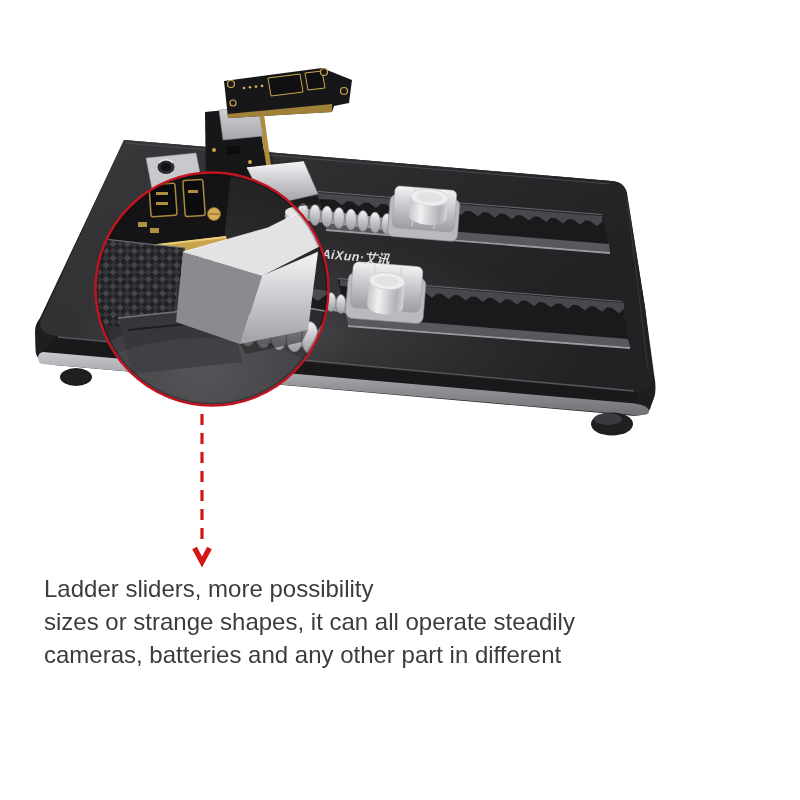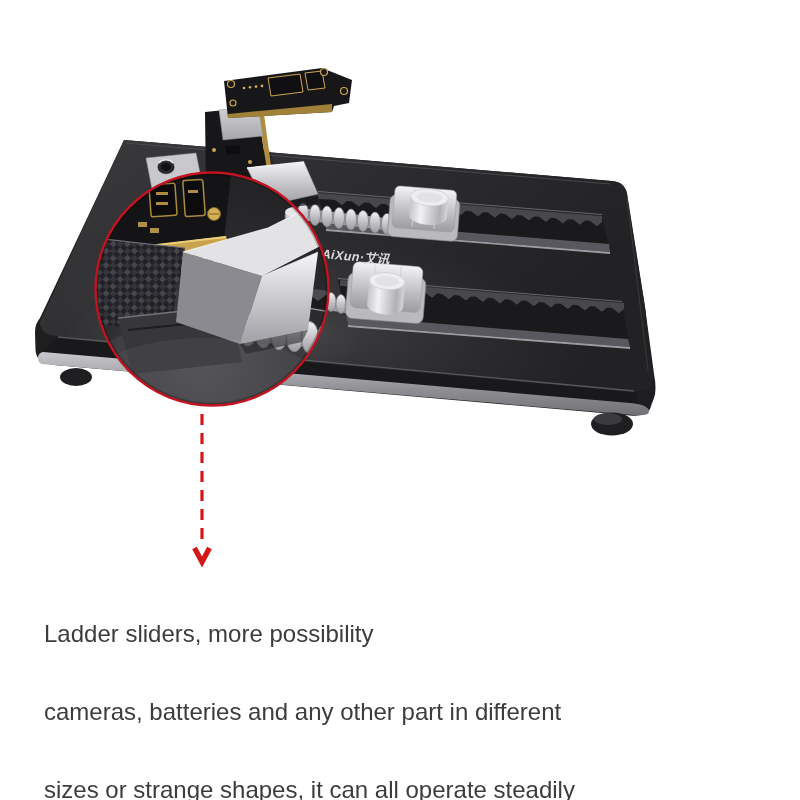--- a/index.html
+++ b/index.html
@@ -1,21 +1,21 @@
 <!DOCTYPE html>
 <html><head>
 <meta charset="utf-8">
 <style>
   html,body{margin:0;padding:0;background:#fff;}
   .stage{position:relative;width:800px;height:800px;background:#fff;overflow:hidden;
          font-family:"Liberation Sans","DejaVu Sans",sans-serif;}
   .scene{position:absolute;left:0;top:0;}
   .caption{position:absolute;left:44px;top:572px;color:#3c3c3c;
            font-size:24px;line-height:33px;letter-spacing:0;}
-  .caption div{white-space:nowrap;margin-top:45px;}
+  .caption div{white-space:nowrap;}
   .brand-text{font-size:12.5px;font-weight:bold;font-style:italic;fill:#dcdcde;letter-spacing:.4px;}
 </style>
 </head>
 <body>
 
 <div class="stage">
 <svg class="scene" width="800" height="800" viewBox="0 0 800 800">
   <defs>
     <linearGradient id="gradTop" x1="0" y1="0" x2="0.9" y2="0.5">
       <stop offset="0" stop-color="#3b3b3e"></stop>
@@ -261,16 +261,16 @@
   </g>
 
   <g>
     <path d="M202 414 L202 546" stroke="#d31616" stroke-width="3.2" stroke-dasharray="11 8" fill="none"></path>
     <polyline points="194.5,548 202,562 209.5,548" stroke="#d31616" stroke-width="5.2" fill="none"></polyline>
   </g>
 </svg>
 
 <div class="caption">
   <div>Ladder sliders, more possibility</div>
+  <div>sizes or strange shapes, it can all operate steadily</div>
   <div>cameras, batteries and any other part in different</div>
-  <div>sizes or strange shapes, it can all operate steadily</div>
 </div>
 </div>
 
 </body></html>

